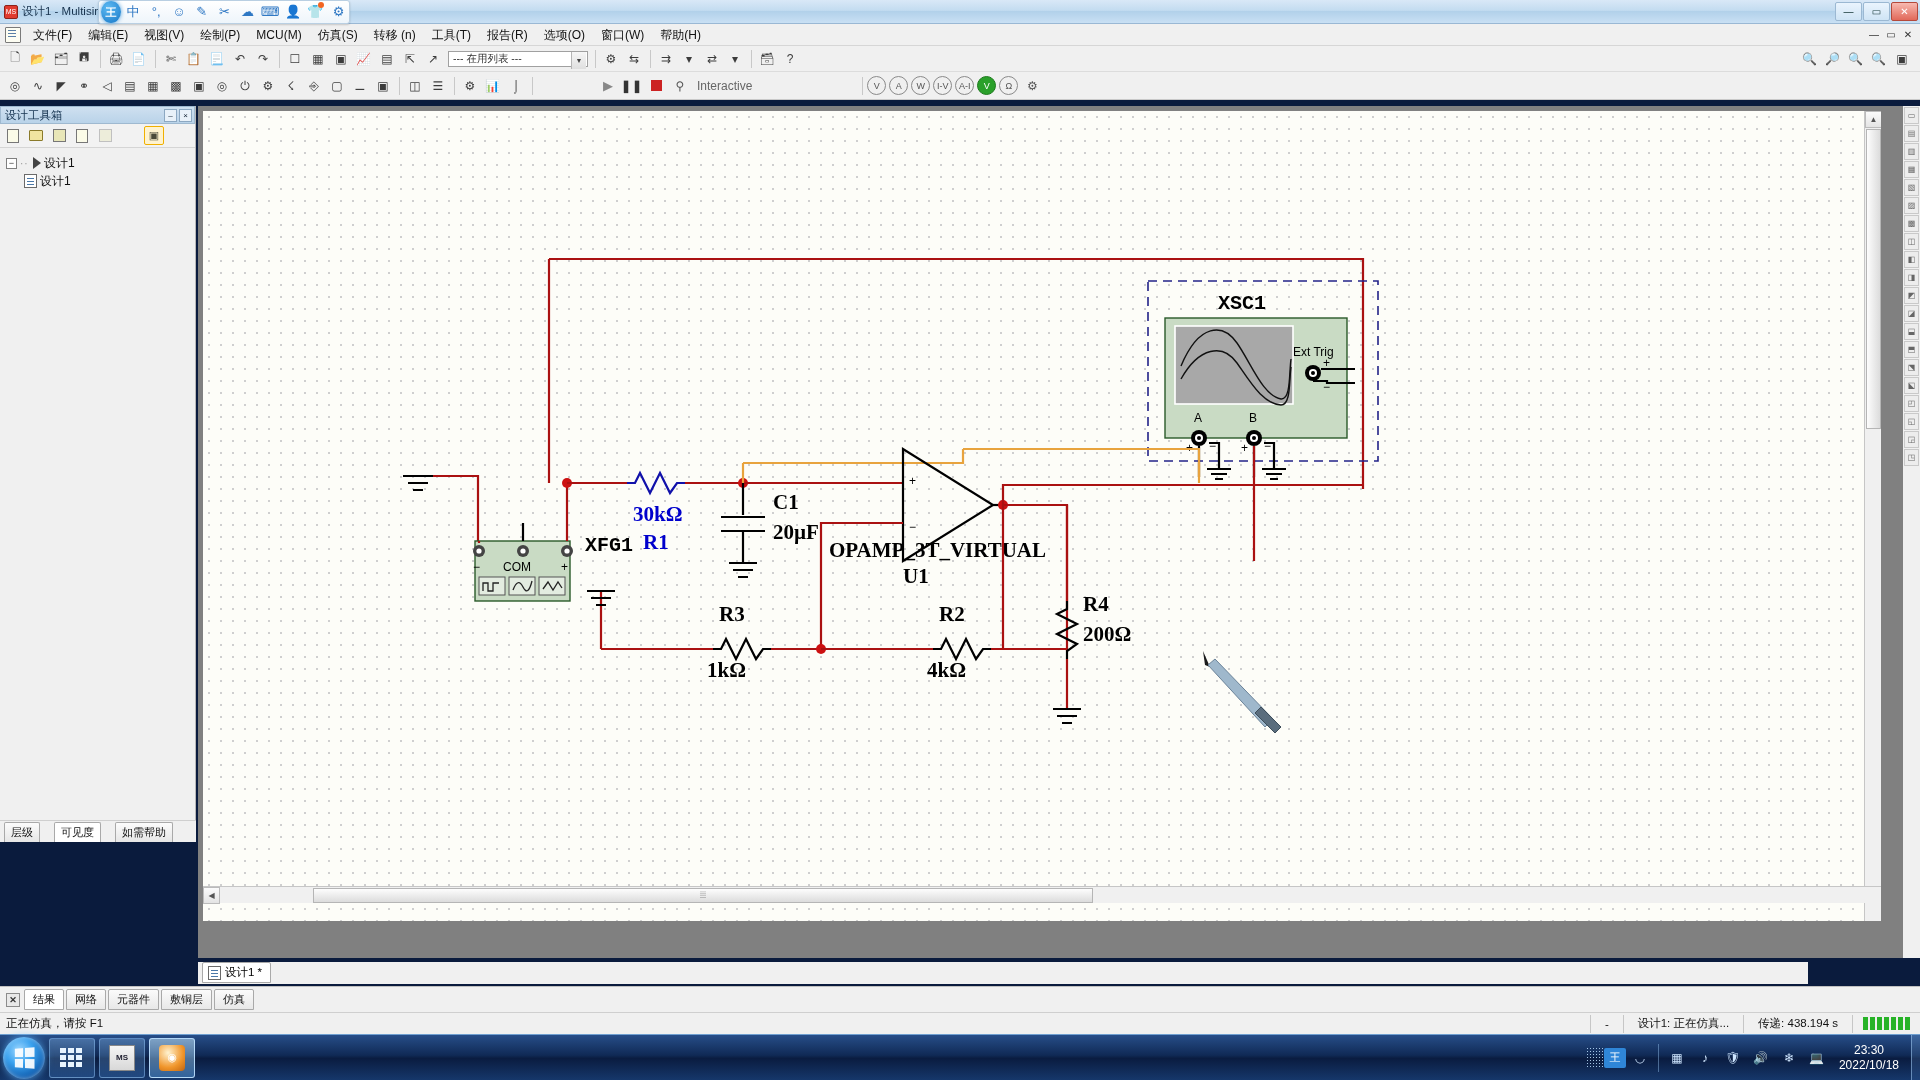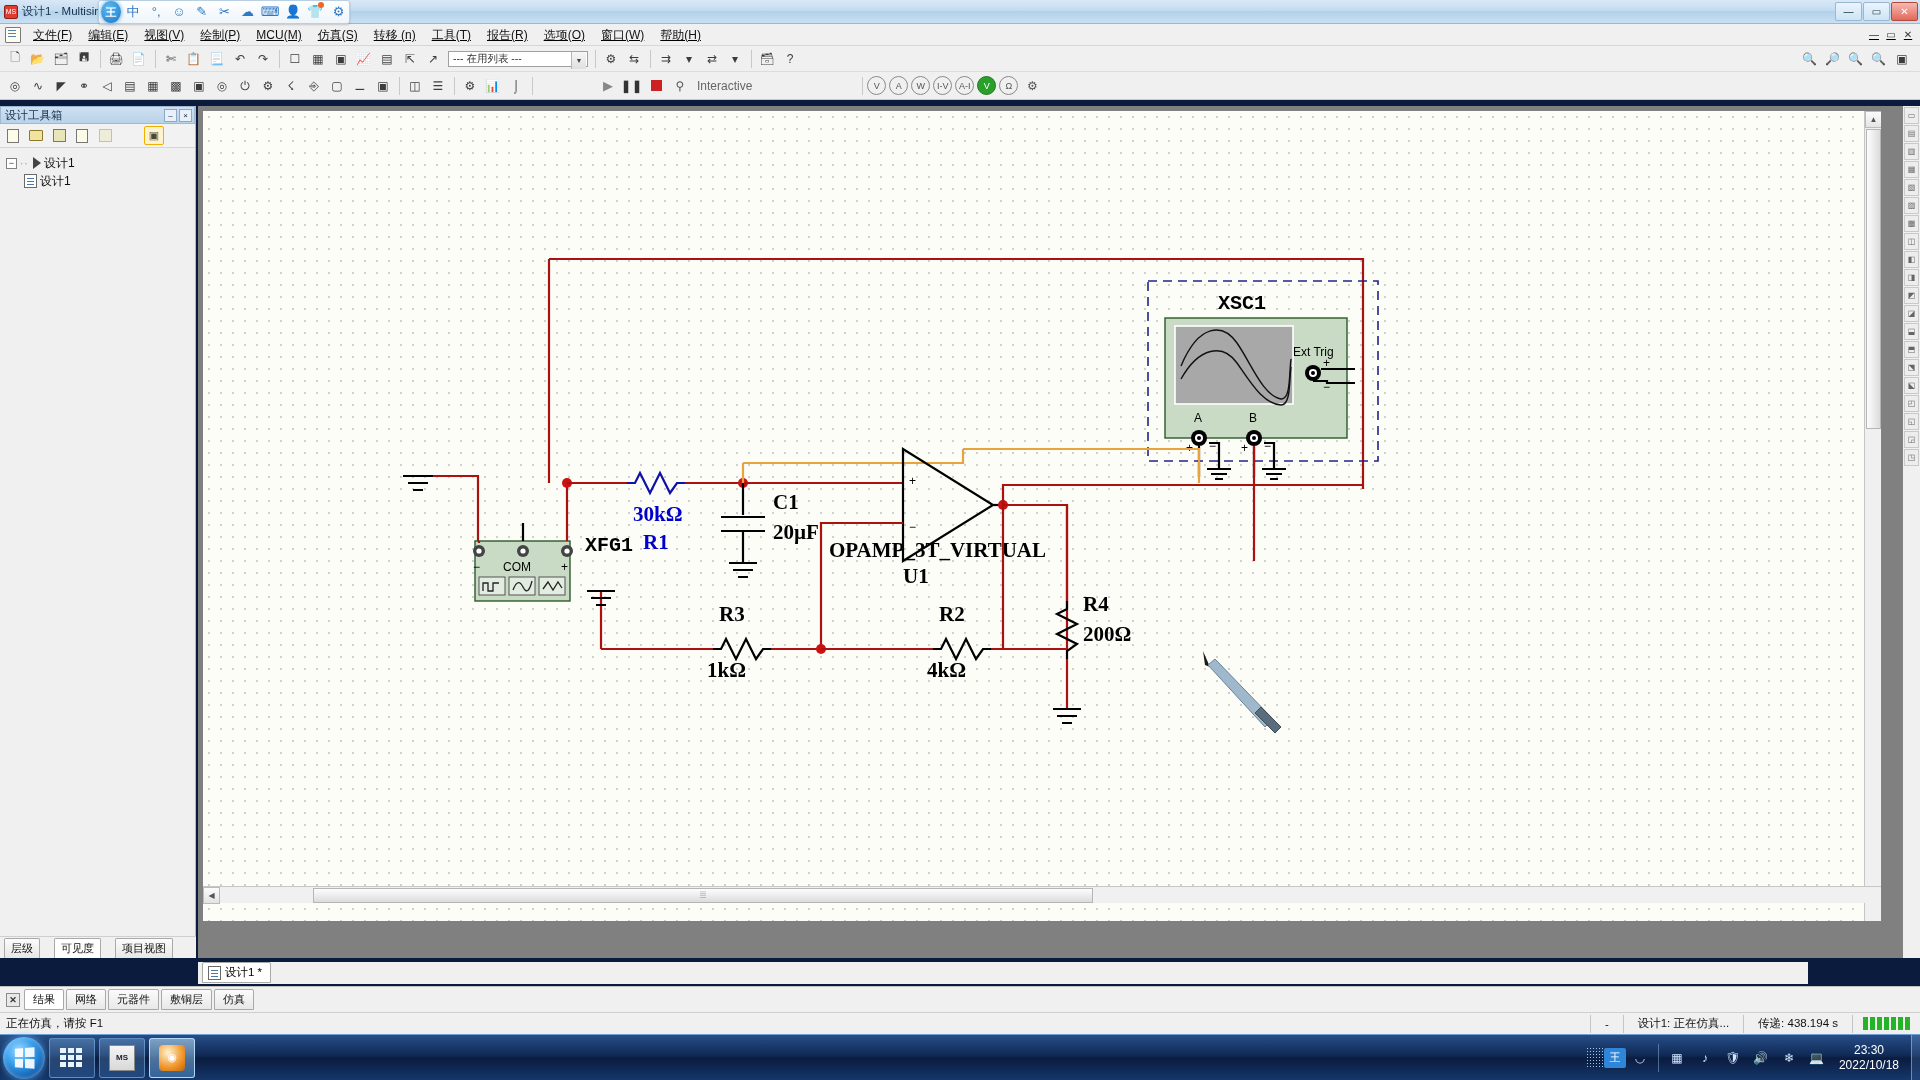--- a/index.html
+++ b/index.html
@@ -62,21 +62,21 @@
   .ime-item.badge { position: relative; }
   .ime-item.badge::after {
     content: ""; position: absolute; right: 2px; top: 1px; width: 6px; height: 6px;
     border-radius: 50%; background: #f26522;
   }
 
   
   .menubar {
     position: absolute; left: 0; top: 24px; width: 1920px; height: 22px;
     background: #f0f0f0; border-bottom: 1px solid #d6d6d6;
-    display: flex; align-items: center; text-decoration: underline;
+    display: flex; align-items: center;
   }
   .menu-doc-icon {
     width: 16px; height: 16px; margin: 0 4px 0 5px;
     border: 1px solid #7a7a7a; background: #fdfdf2; border-radius: 1px;
     position: relative;
   }
   .menu-doc-icon::after{
     content:""; position:absolute; left:2px; top:2px; width:8px;height:1px;
     background:#5b7fa6; box-shadow:0 3px 0 #5b7fa6, 0 6px 0 #5b7fa6;
   }
@@ -130,21 +130,21 @@
   .interactive-label { font-size: 12px; color: #666; margin-left: 4px; white-space: nowrap;}
   .probe-icon {
     width: 19px; height: 19px; border-radius: 50%;
     border: 1px solid #8a8a8a; color: #555; font-size: 9px;
     display:flex; align-items:center; justify-content:center; margin-right: 3px;
   }
   .probe-icon.green { background:#2aa02a; color:#fff; border-color:#1d7a1d;}
 
   
   .leftpanel {
-    position: absolute; left: 0; top: 106px; width: 196px; height: 852px;
+    position: absolute; left: 0; top: 106px; width: 196px; height: 736px;
     background: #f0f0f0; border-right: 1px solid #b8b8b8;
   }
   .panel-title {
     height: 18px; background: linear-gradient(to bottom,#cfe0f0,#b9d3e9);
     border: 1px solid #9fb9d0;
     display: flex; align-items: center; padding-left: 4px;
     font-size: 11.5px; color: #14324f;
   }
   .panel-title-btns { margin-left:auto; display:flex; gap:2px; padding-right:2px;}
   .ptb { width: 13px; height: 13px; border: 1px solid #8ca8c2; background:#e8f1f9;
@@ -537,21 +537,21 @@
         <span>设计1</span>
       </div>
       <div class="tree-row indent">
         <span class="doc-ico"></span>
         <span>设计1</span>
       </div>
     </div>
     <div class="leftpanel-tabs">
       <div class="lp-tab">层级</div>
       <div class="lp-tab active">可见度</div>
-      <div class="lp-tab">项目视图</div>
+      <div class="lp-tab">如需帮助</div>
     </div>
   </div>
 
   <div class="canvas-wrap">
     <div class="canvas-inner">
       <div class="grid"></div>
 
       <svg class="schematic" width="1680" height="812" viewBox="0 0 1680 812">
         <defs>
           <style>

